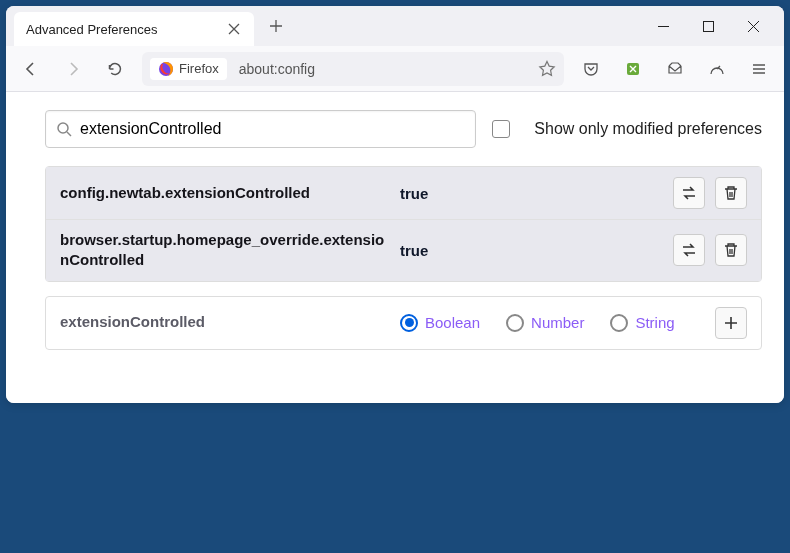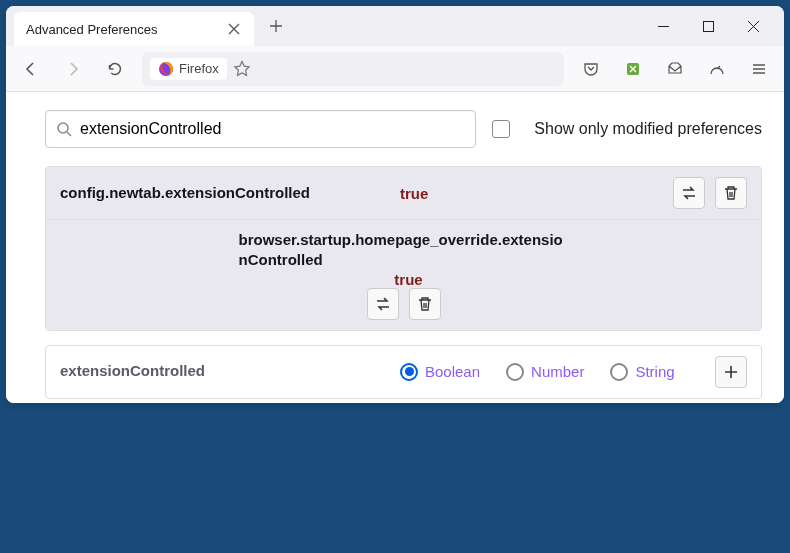--- a/index.html
+++ b/index.html
@@ -28,23 +28,23 @@
 .content { flex: 1; background: #fff; padding: 18px 22px; overflow: auto; }
 .search-row { display: flex; align-items: center; gap: 16px; margin-bottom: 18px; }
 .search-box { flex: 1; display: flex; align-items: center; border: 1px solid #ccc; border-radius: 4px; height: 38px; padding: 0 10px; box-shadow: inset 0 1px 2px rgba(0,0,0,0.05); }
 .search-box svg { width: 16px; height: 16px; color: #888; margin-right: 8px; }
 .search-input { border: none; outline: none; font-size: 16px; flex: 1; background: transparent; }
 .checkbox-wrap { display: flex; align-items: center; gap: 24px; font-size: 16px; color: #222; }
 .cbx { width: 18px; height: 18px; border: 1px solid #888; border-radius: 3px; }
 .prefs { border: 1px solid #ddd; border-radius: 4px; }
 .pref-row { display: flex; align-items: center; padding: 10px 14px; }
 .pref-row.modified { background: #e8e8ee; }
-.pref-row + .pref-row { border-top: 1px solid #e0e0e0; flex-direction: column; }
+.pref-row + .pref-row { border-top: 1px solid #e0e0e0; }
 .pref-name { width: 330px; font-size: 15px; font-weight: 700; color: #15141a; word-break: break-word; line-height: 1.35; }
-.pref-value { flex: 1; font-size: 15px; font-weight: 700; color: #7f1d1d; padding-left: 10px; }
+.pref-value { flex: 1; font-size: 15px; font-weight: 700; color: #0f172a; padding-left: 10px; }
 .pref-actions { display: flex; gap: 10px; }
 .act-btn { width: 32px; height: 32px; display: flex; align-items: center; justify-content: center; border: 1px solid #ccc; border-radius: 4px; background: #f9f9f9; color: #333; }
 .act-btn svg { width: 18px; height: 18px; }
 .type-group { display: flex; align-items: center; gap: 26px; flex: 1; padding-left: 10px; }
 .radio-opt { display: flex; align-items: center; gap: 7px; font-size: 15px; color: #8b5cf6; }
 .radio { width: 18px; height: 18px; border: 2px solid #888; border-radius: 50%; display: flex; align-items: center; justify-content: center; }
 .radio.selected { border-color: #0060df; }
 .radio.selected::after { content: ""; width: 9px; height: 9px; background: #0060df; border-radius: 50%; }
 .spacer-block { height: 14px; }
 .content { position: relative; padding-left: 39px; }
@@ -108,20 +108,21 @@
       </div>
     <div class="url-bar">
       <div class="ff-logobox">
         <svg class="ff-icon" viewBox="0 0 16 16">
           <circle cx="8" cy="8" r="7" fill="#7542e5"></circle>
           <path d="M8 1c4 0 7 3 7 7 0 3-2 6-5 7 2-2 3-5 2-8-1-3-4-5-7-5 1-1 2-1 3-1z" fill="#ff9400"></path>
           <path d="M3 4c-1 2-1 5 1 7 2 3 6 3 8 1-2 1-5 0-6-2-2-2-2-5-1-7-1 0-2 0-2 1z" fill="#ff3b30"></path>
         </svg>
         <span class="ff-label">Firefox</span>
       </div>
+      <span class="url-text">about:config</span>
       <svg class="star-icon" viewBox="0 0 18 18">
           <path d="M9 1.5l2.2 4.6 5 .7-3.6 3.5.9 5-4.5-2.4-4.5 2.4.9-5L1.8 6.8l5-.7L9 1.5z" stroke="currentColor" stroke-width="1.2" fill="none"></path>
         </svg>
     </div>
     <div class="tb-btn">
         <svg viewBox="0 0 16 16">
           <path d="M2 3h12v5a6 6 0 0 1-12 0V3zM5 6l3 3 3-3" stroke="currentColor" stroke-width="1.3" fill="none"></path>
         </svg>
       </div>
     <div class="tb-btn">

